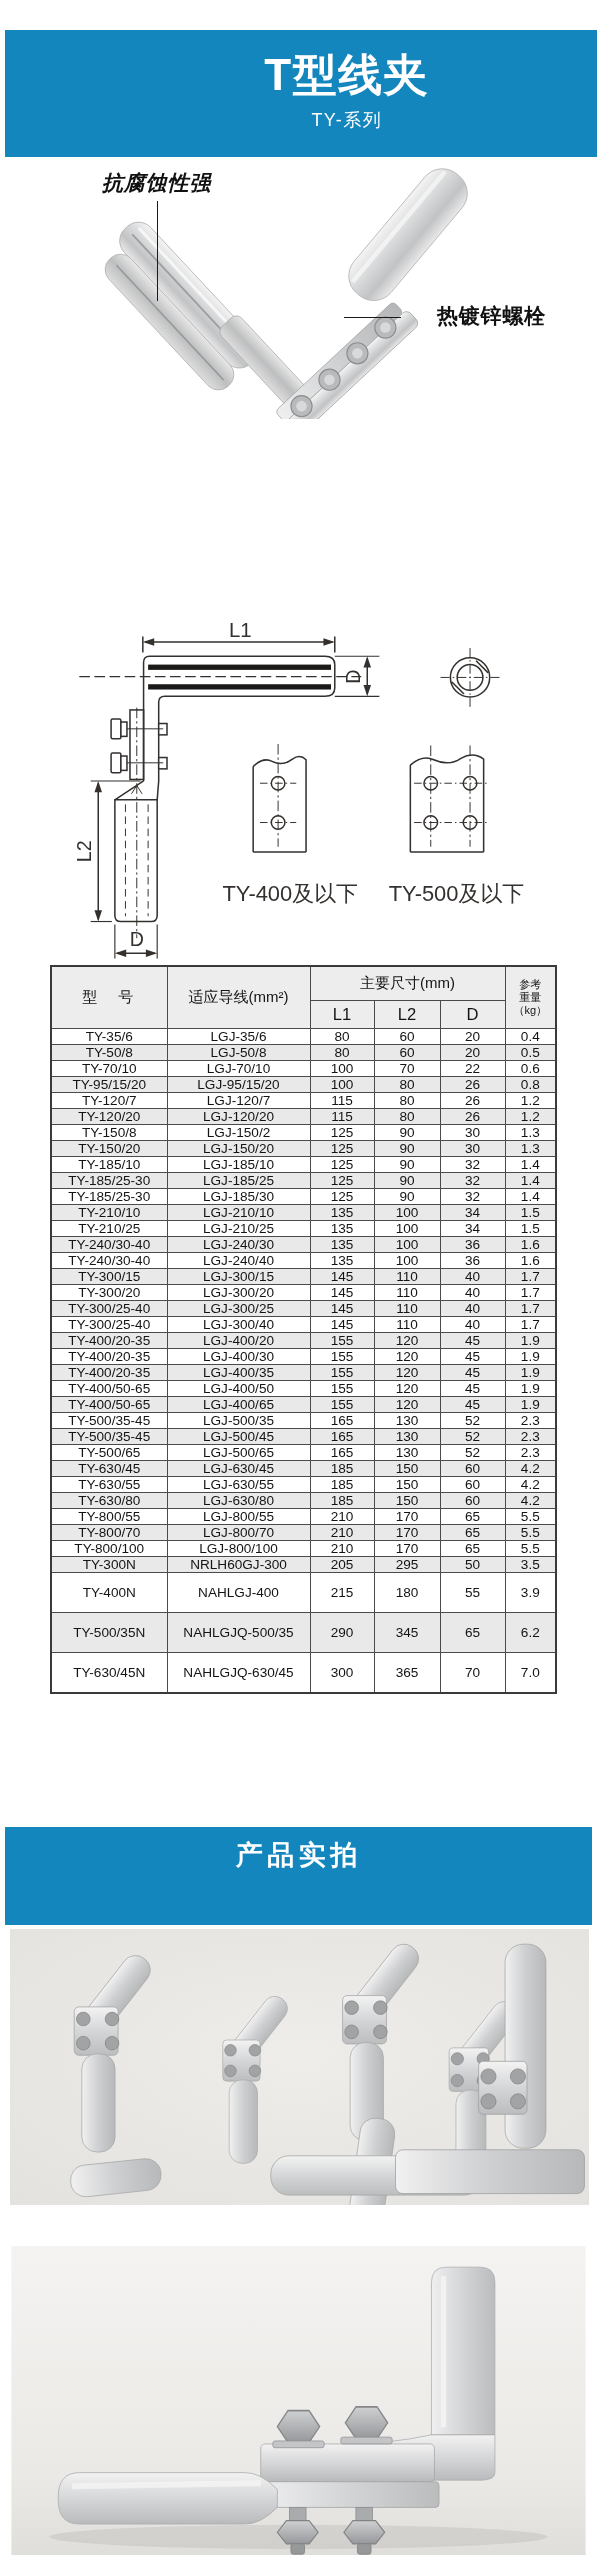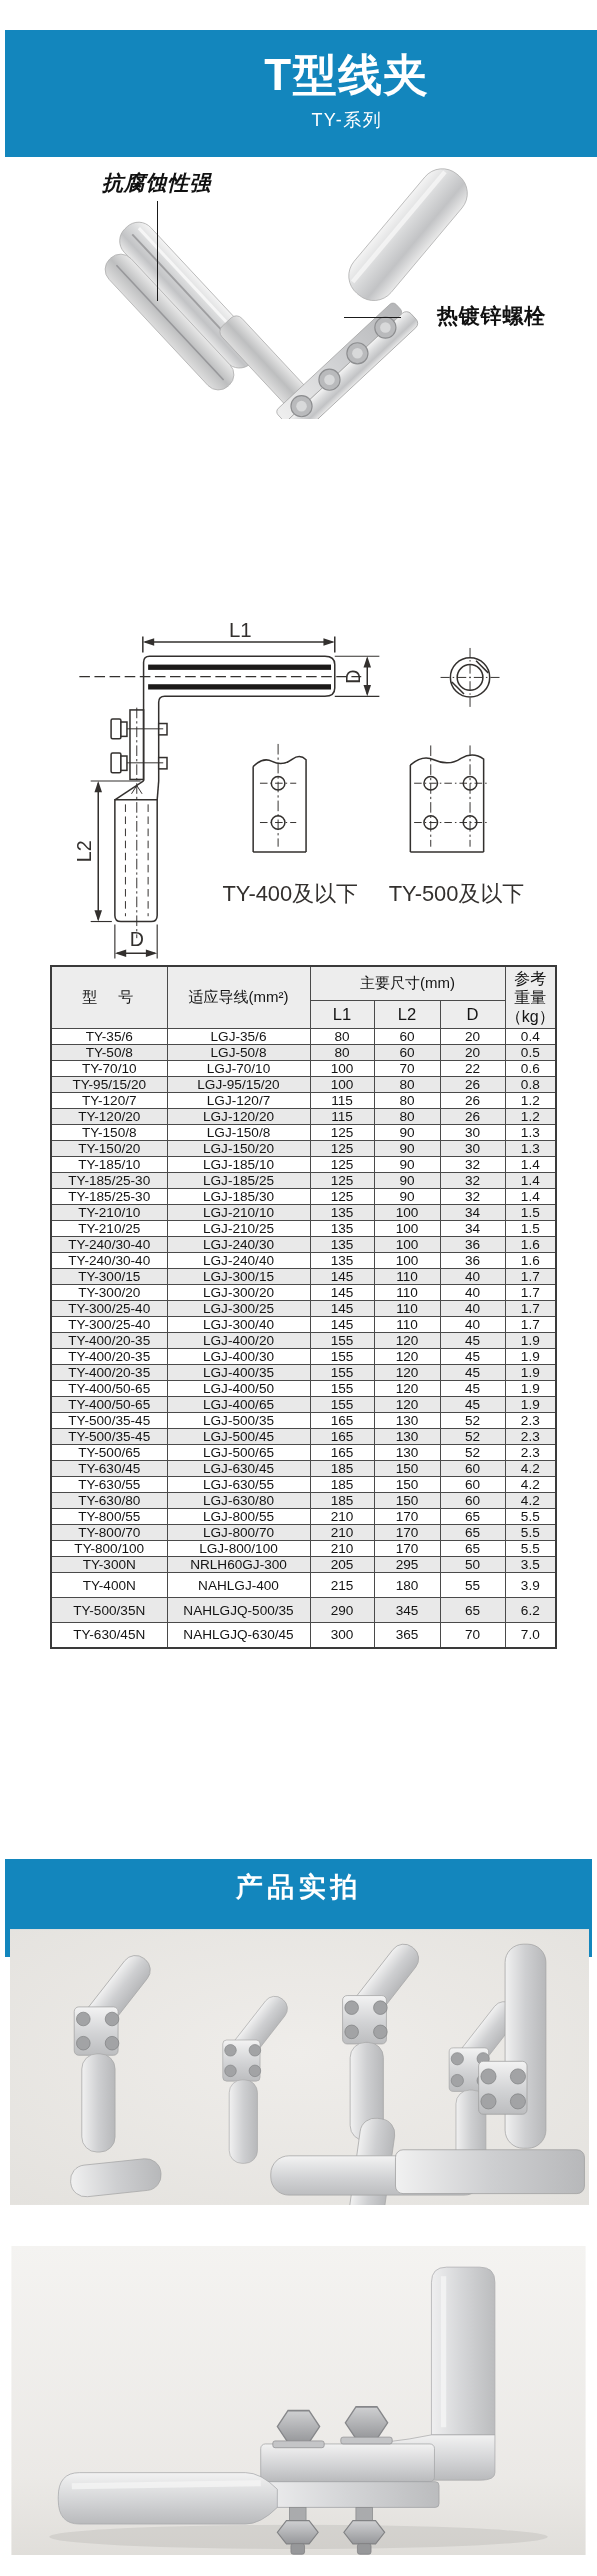--- a/index.html
+++ b/index.html
@@ -8,38 +8,38 @@
   .abs{position:absolute;}
   
   .banner{left:5.3px;width:587px;background:#1386bd;color:#fff;text-align:center;}
   #banner-top{top:30px;height:127px;padding-left:48px;}
   #banner-top .title{margin-top:23px;font-size:44px;font-weight:700;letter-spacing:1.5px;line-height:1;}
   #banner-top .series{margin-top:13.6px;font-size:18px;font-weight:500;letter-spacing:1.5px;line-height:1;}
   .section-banner{height:106px;}
   .section-banner .zh{margin-top:18px;font-size:27px;font-weight:700;letter-spacing:4.5px;line-height:1;}
   .section-banner .en{margin-top:10.6px;font-size:22px;font-weight:400;letter-spacing:3px;word-spacing:13.6px;line-height:1;}
   #banner-param{top:420px;}
-  #banner-photo{top:1827px;height:98px;margin-top:32px;}
+  #banner-photo{top:1827px;height:98px;}
   #banner-photo .zh{margin-top:15px;}
   
   .callout{color:#111;font-size:21px;font-weight:700;letter-spacing:0.8px;line-height:1;}
   .leader{background:#1a1a1a;}
   
   #spec-table{left:50px;top:965px;width:504px;border-collapse:collapse;table-layout:fixed;
               color:#141414;}
   #spec-table th,#spec-table td{border:1.1px solid #4a4a4a;padding:0;text-align:center;vertical-align:middle;
               font-weight:400;overflow:hidden;white-space:nowrap;}
   #spec-table{border:2.3px solid #3a3a3a;}
   #spec-table thead th{background:#ededed;font-size:15px;}
   #spec-table thead tr.r1 th{height:33px;}
   #spec-table thead tr.r2 th{height:27px;font-size:16.6px;}
   #spec-table thead th.model{letter-spacing:3px;font-family:Liberation Serif, serif;}
-  #spec-table thead th.weight{font-size:16px;line-height:1.2;}
+  #spec-table thead th.weight{font-size:11px;line-height:1.2;}
   #spec-table tbody tr{height:15px;}
-  #spec-table tbody tr.tall{height:25px;padding-left:12px;}
+  #spec-table tbody tr.tall{height:40px;padding-left:12px;}
   #spec-table tbody td{font-size:13.6px;}
   #spec-table tbody tr:nth-child(even) td{background:#e9e9e9;}
   #spec-table tbody tr:nth-child(odd) td{background:#ffffff;}
   
   svg text{font-family:"Liberation Sans","DejaVu Sans",sans-serif;}
 </style>
 </head>
 <body>
 
 <div id="canvas">
@@ -269,21 +269,21 @@
         <tr>
           <td>TY-120/20</td>
           <td>LGJ-120/20</td>
           <td>115</td>
           <td>80</td>
           <td>26</td>
           <td>1.2</td>
         </tr>
         <tr>
           <td>TY-150/8</td>
-          <td>LGJ-150/8</td>
+          <td>LGJ-150/2</td>
           <td>125</td>
           <td>90</td>
           <td>30</td>
           <td>1.3</td>
         </tr>
         <tr>
           <td>TY-150/20</td>
           <td>LGJ-150/20</td>
           <td>125</td>
           <td>90</td>

